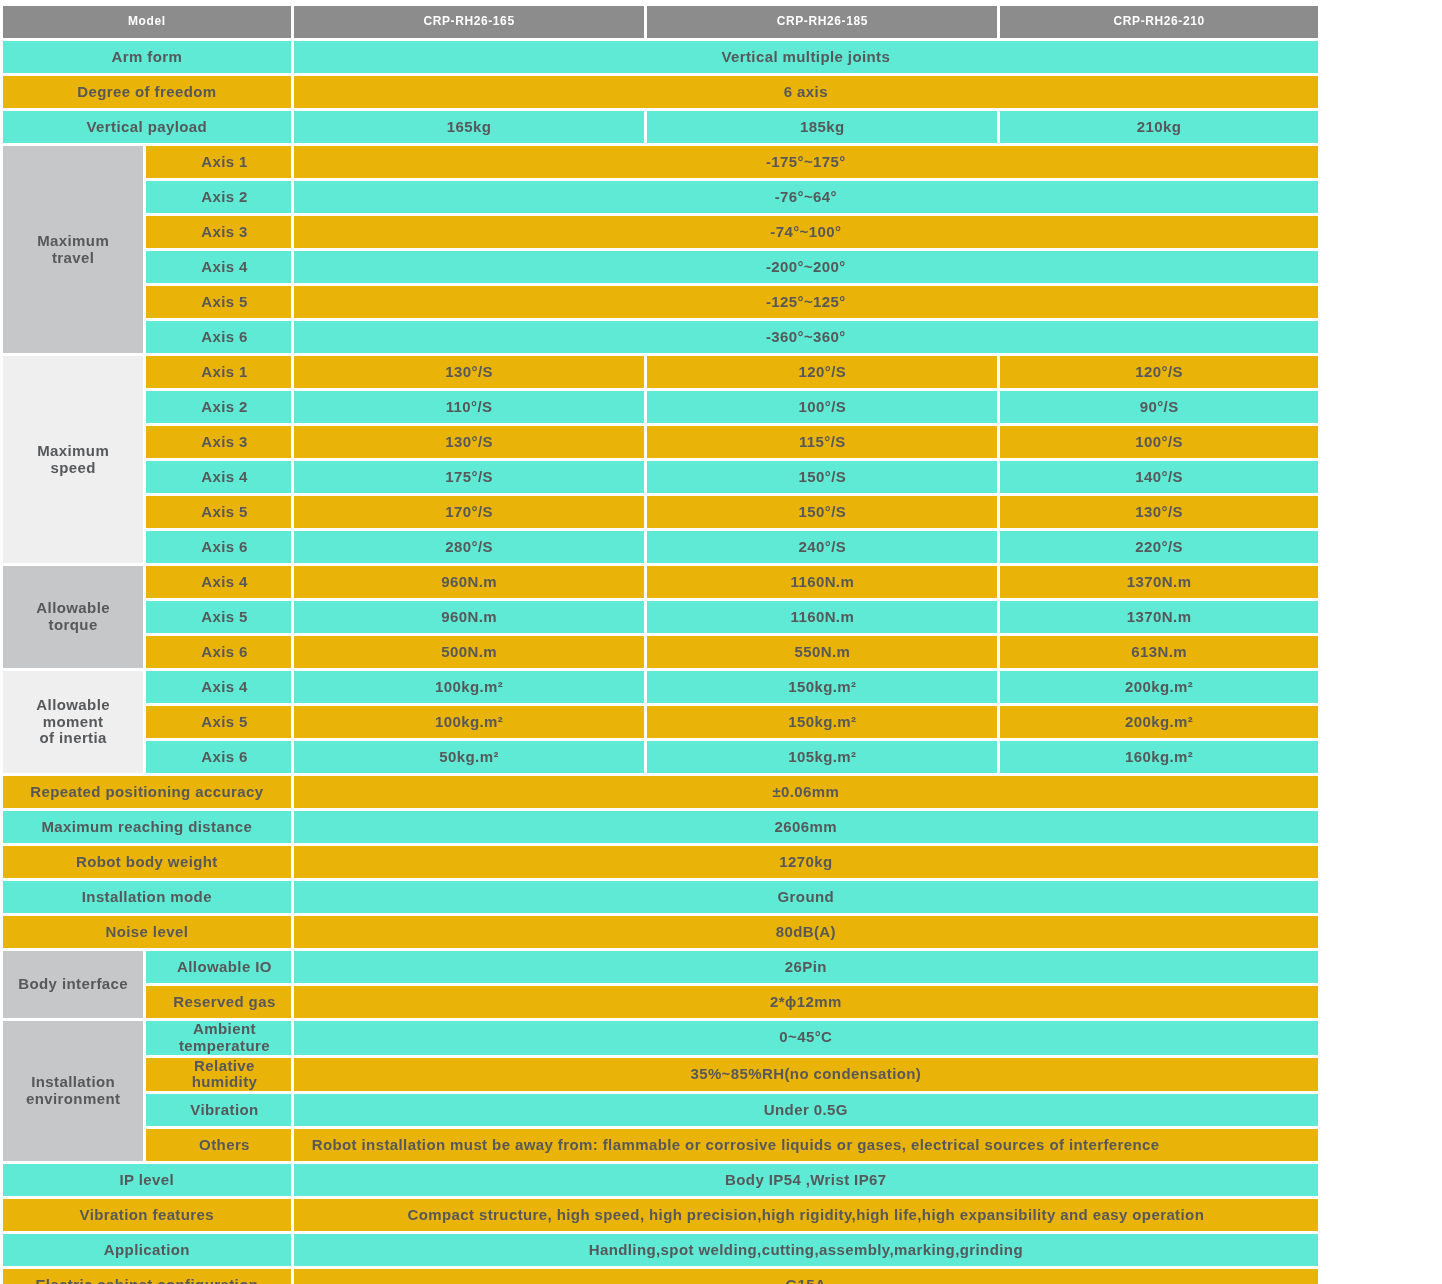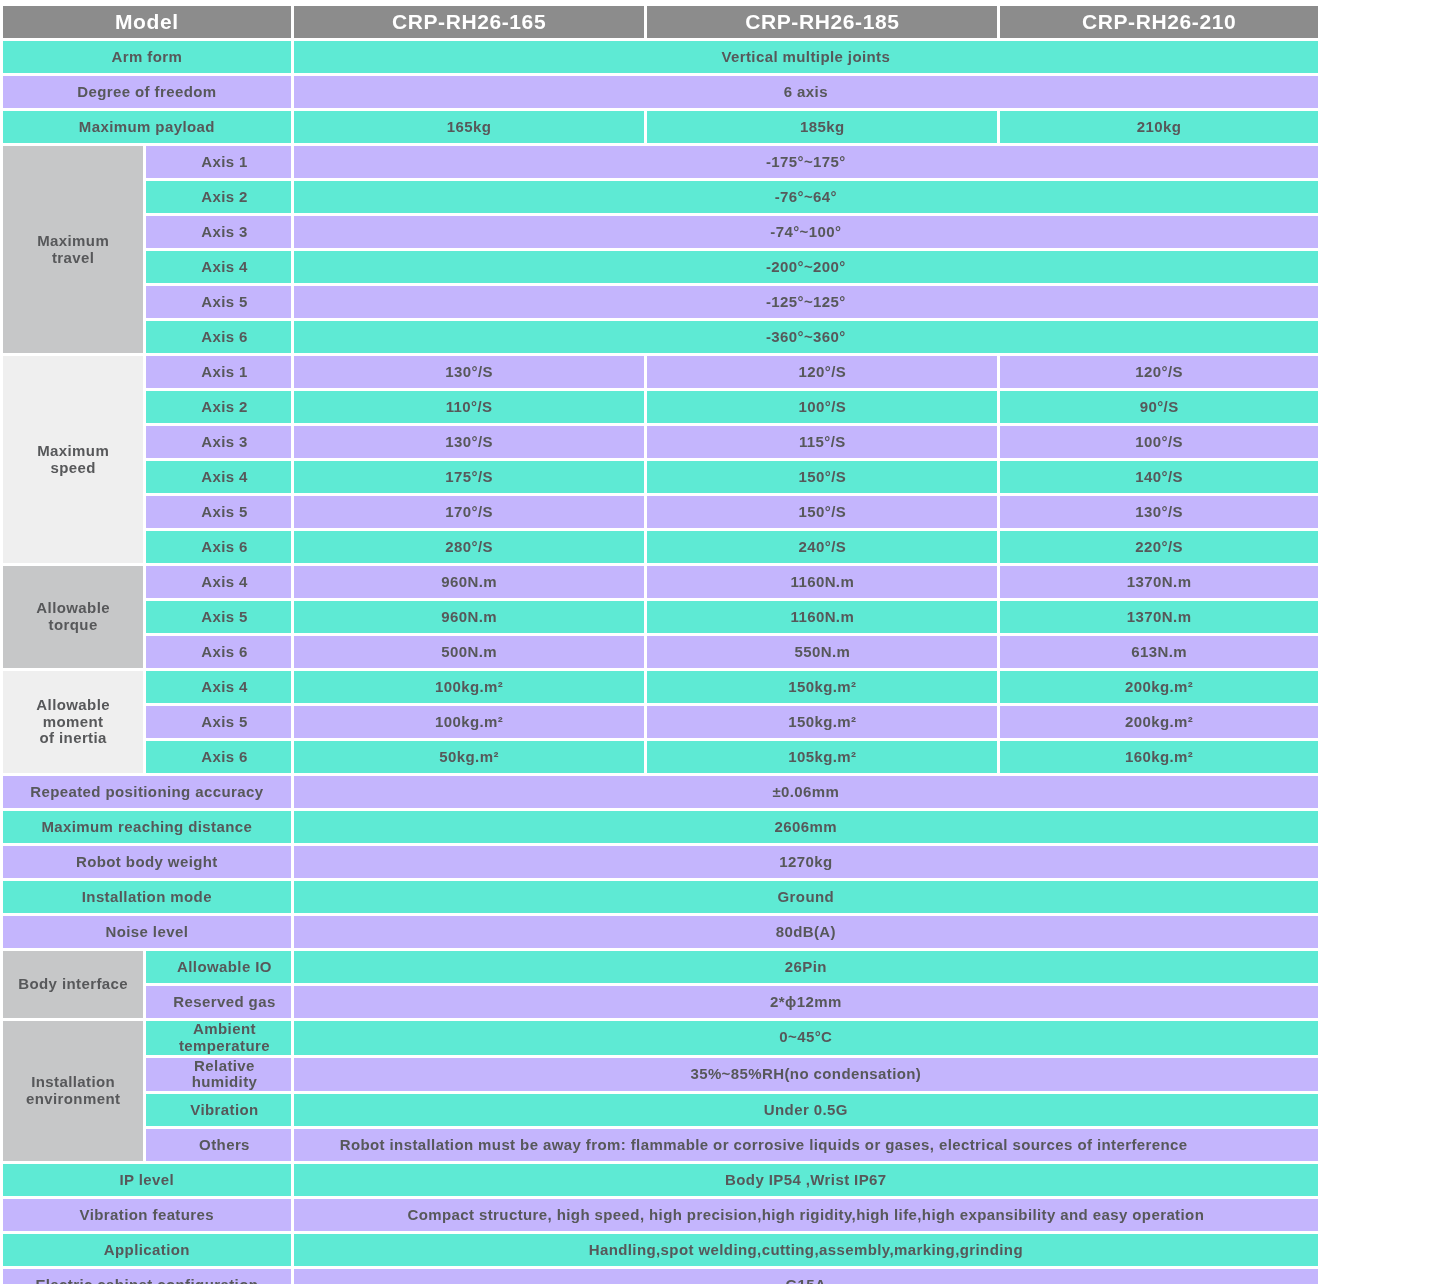--- a/index.html
+++ b/index.html
@@ -25,29 +25,29 @@
     font-size: 15px;
     font-weight: bold;
     letter-spacing: 0.4px;
     color: #57585a;
     line-height: 1.12;
     overflow: hidden;
   }
   td.hdr {
     background: #8c8c8c;
     color: #ffffff;
-    font-size: 21px;
+    font-size: 12px;
     letter-spacing: 0.6px;
   }
-  td.g  { background: #c4b5fd; }
+  td.g  { background: #eab308; }
   td.w  { background: #5eead4; }
   td.grp-m { background: #c6c7c8; white-space: pre-line; }
   td.grp-l { background: #efefef; white-space: pre-line; }
   td.sub   { white-space: pre-line; padding-left: 16px; }
-  td.left  { text-align: left; padding-left: 46px; }
+  td.left  { text-align: left; padding-left: 18px; }
   td.left span { display: inline-block; max-width: 850px; text-align: left; }
 </style>
 </head>
 <body>
 
 <table class="spec">
   <colgroup>
     <col style="width:140px">
       <col style="width:144px">
     <col style="width:350px">
@@ -67,21 +67,21 @@
     <td class="w" colspan="2">Arm form</td>
     <td class="w" colspan="3">Vertical multiple joints</td>
   </tr>
 
   <tr>
     <td class="g" colspan="2">Degree of freedom</td>
     <td class="g" colspan="3">6 axis</td>
   </tr>
 
   <tr>
-    <td class="w" colspan="2">Maximum payload</td>
+    <td class="w" colspan="2">Vertical payload</td>
     <td class="w">165kg</td>
     <td class="w">185kg</td>
     <td class="w">210kg</td>
   </tr>
 
   <tr>
     <td class="grp-m" rowspan="6">Maximum
 travel</td>
     <td class="g sub">Axis 1</td>
     <td class="g" colspan="3">-175°~175°</td>

